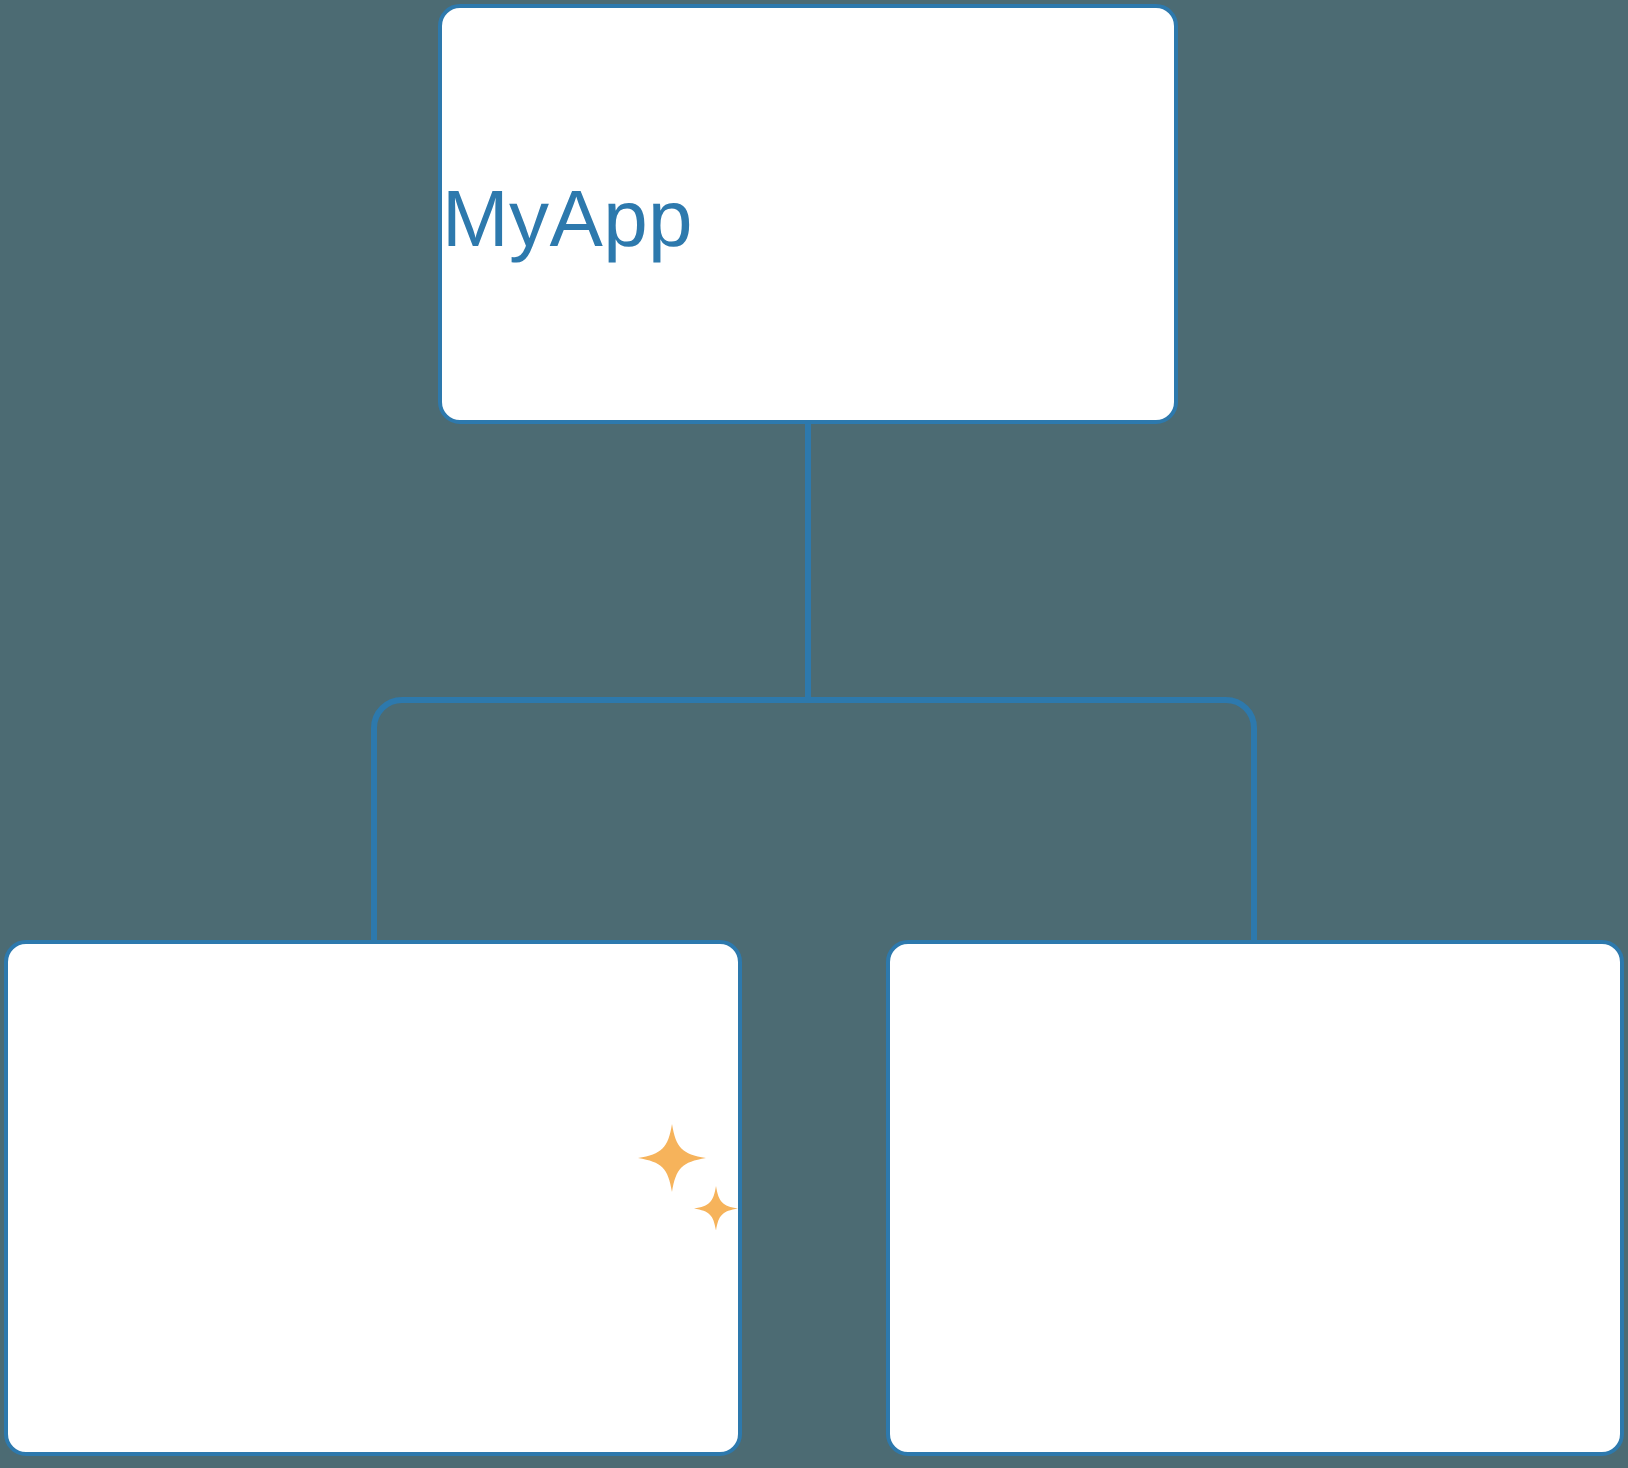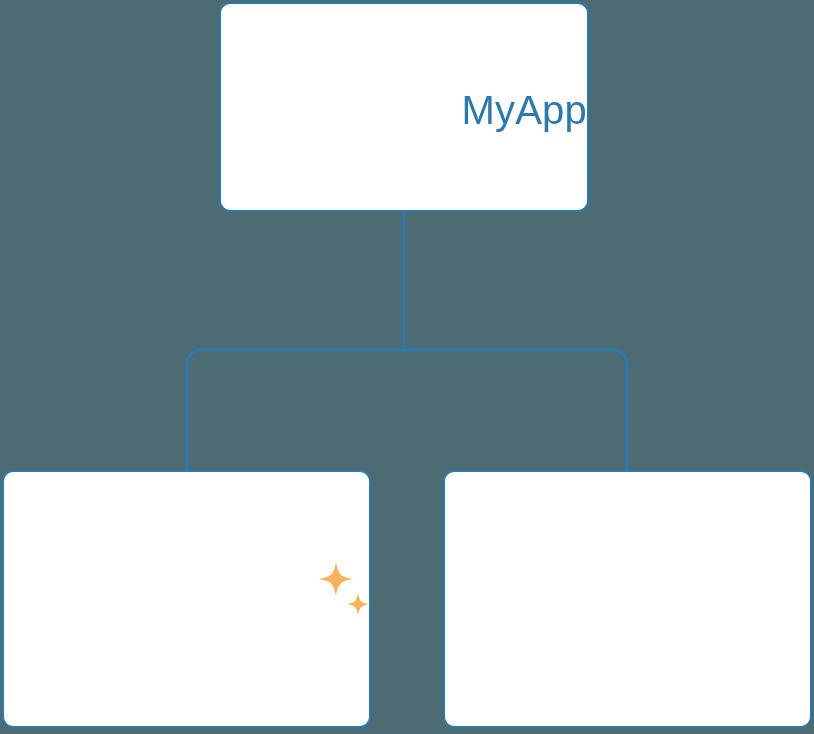--- a/index.html
+++ b/index.html
@@ -35,22 +35,22 @@
     background: #ffffff;
     border: 2px solid #2d79ad;
     border-radius: 11px;
     box-sizing: border-box;
     z-index: 2;
   }
 
   .node-title {
     position: absolute;
     left: 0;
-    right: 0;
-    text-align: right;
+    right: 16px;
+    text-align: left;
     color: #2d79ad;
     font-weight: 400;
     letter-spacing: 0.2px;
     white-space: nowrap;
   }
 
   
   #node-root {
     left: 219px;
     top: 2px;

